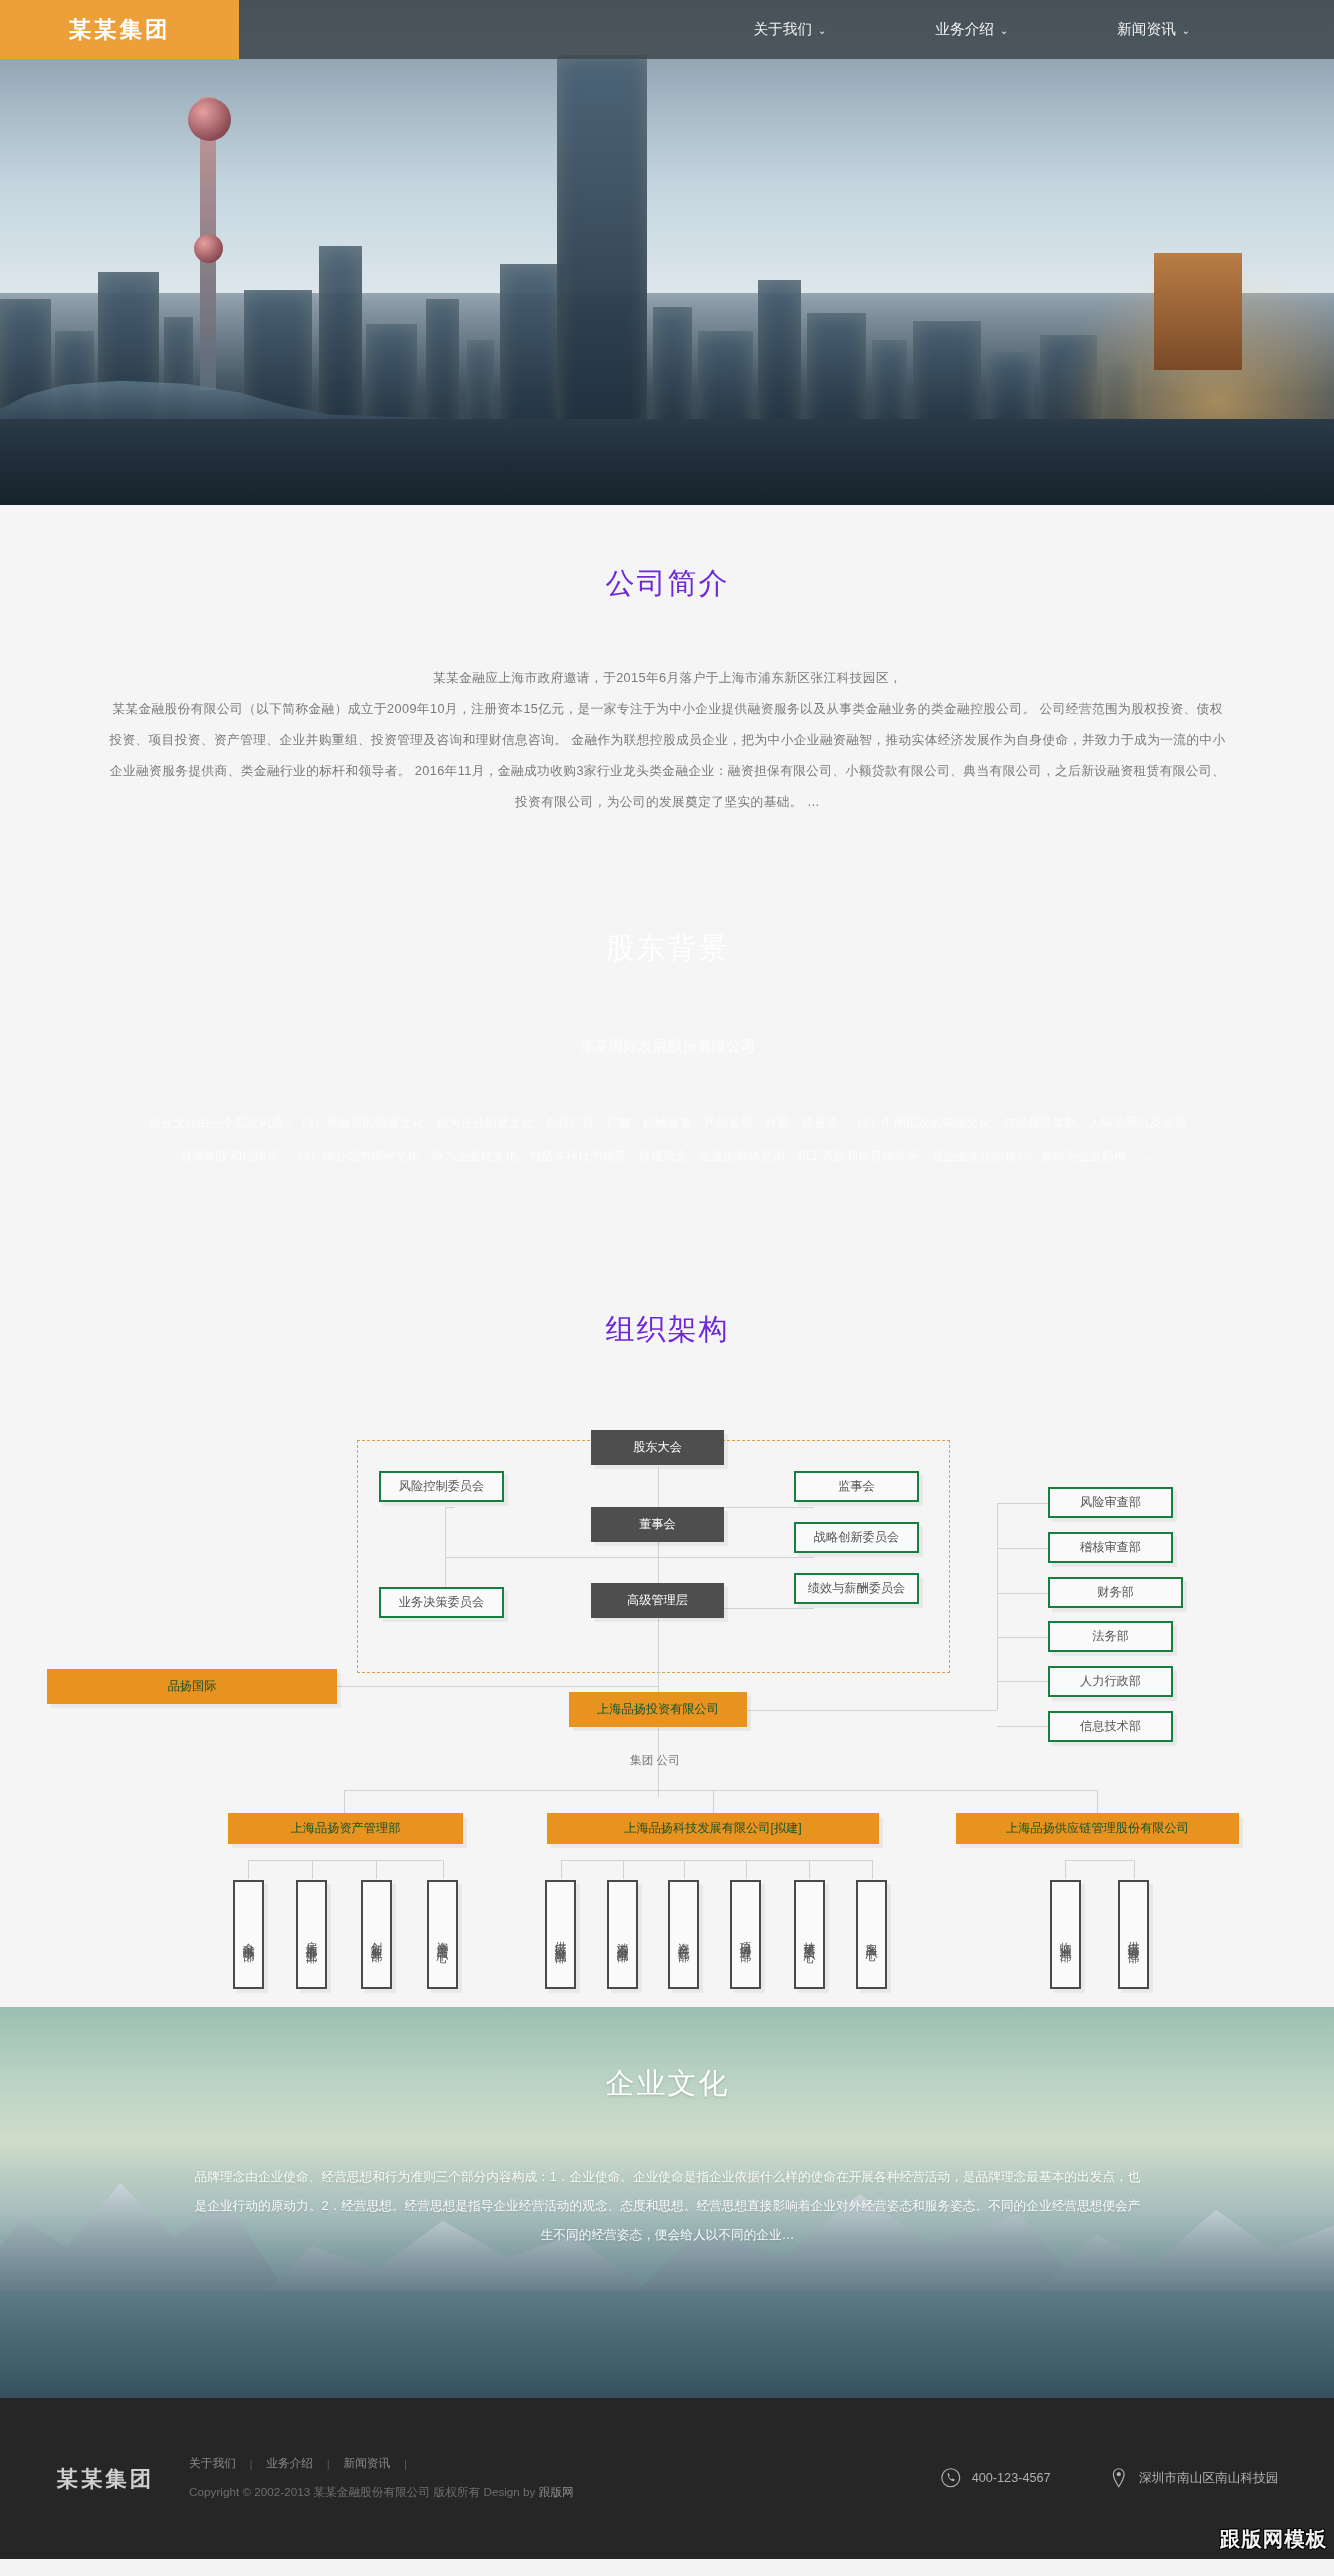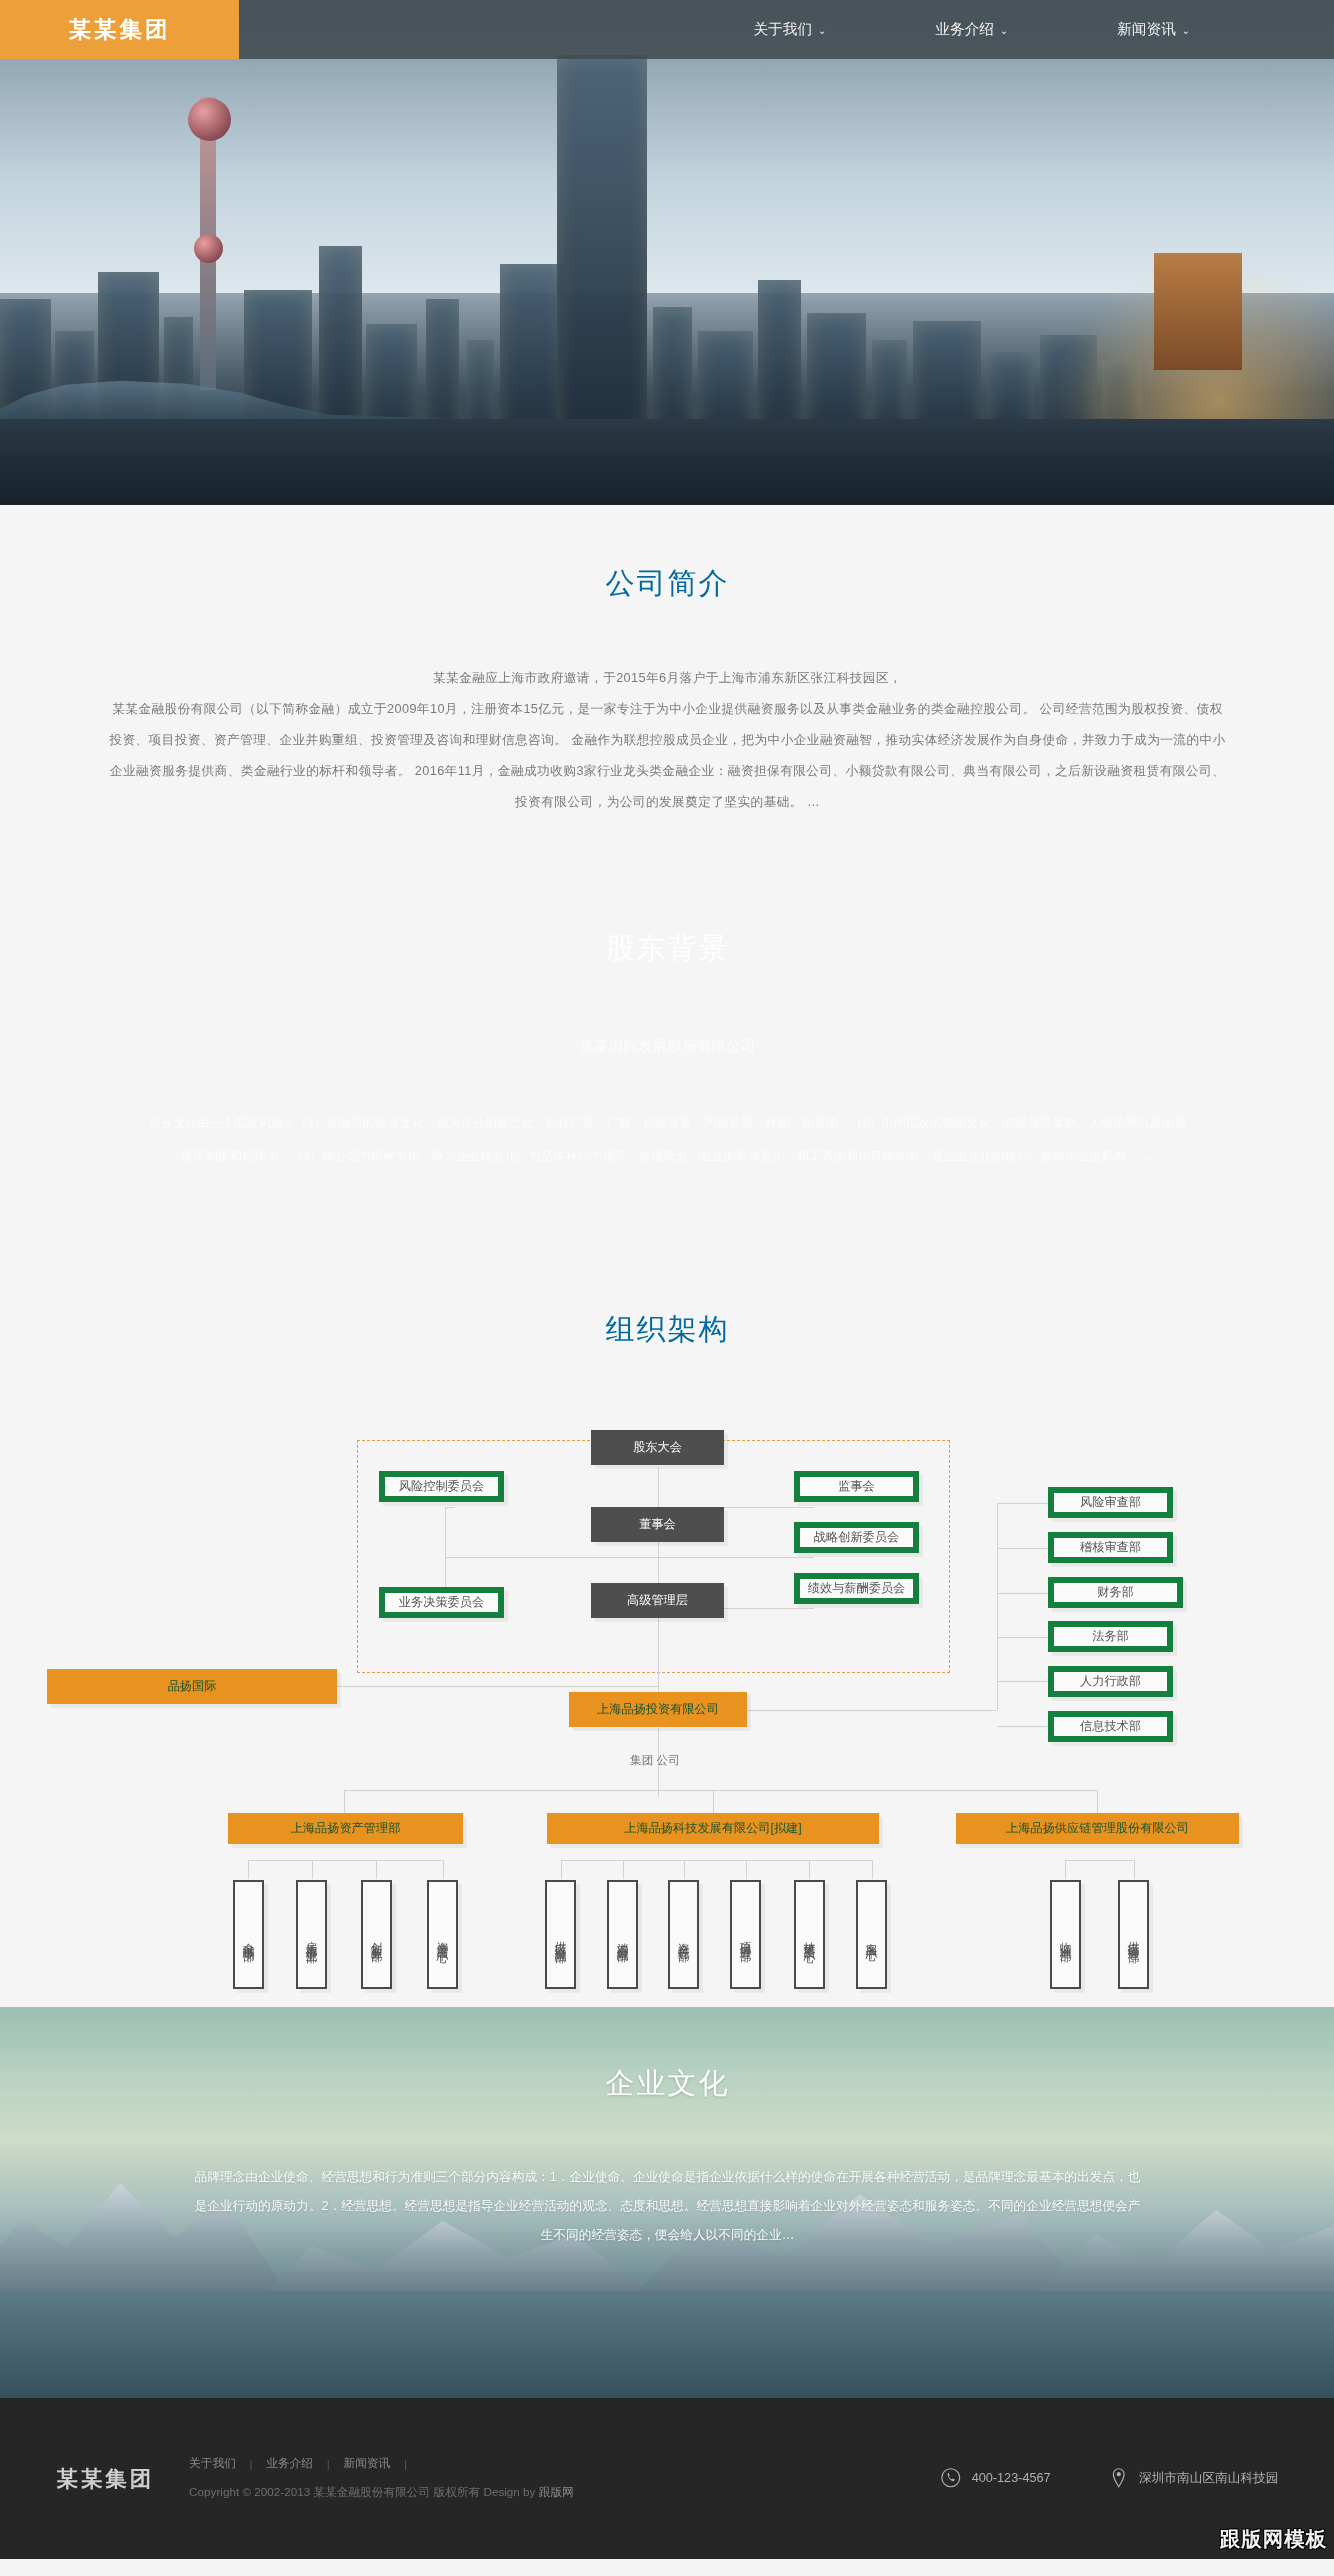--- a/index.html
+++ b/index.html
@@ -103,21 +103,21 @@
   .hero-roof {
     position:absolute; right:93px; bottom:135px; width:88px; height:117px;
     background: linear-gradient(to bottom,#b97d46,#7a4a27);
   }
 
   
   .section { width: 1335px; position: relative; }
   .sec-title {
     text-align: center;
     font-size: 29px;
-    color: #0369a1;
+    color: #6d28d9;
     font-weight: normal;
     letter-spacing: 2px;
   }
   .intro-sec { background:#f5f5f5; padding: 59px 0 68px; }
   .intro-sec .sec-title { margin-bottom: 59px; }
   .intro-body {
     width: 1222px;
     margin: 4px auto;
     text-align: center;
     font-size: 12.7px;
@@ -148,21 +148,21 @@
 
   .box {
     position:absolute;
     display:flex; align-items:center; justify-content:center;
     font-size: 12.2px;
     box-shadow: 3.9px 3.9px 0 rgba(0,0,0,0.05);
     text-align:center;
     line-height: 1.2;
   }
   .box-dark { background:#4e4e4e; color:#fff; }
-  .box-white { background:#fafafa; color:#555; border:6px solid #15803d;text-align:right; }
+  .box-white { background:#fafafa; color:#555; border:2px solid #15803d;text-align:right; }
   .box-orange { background:#e8921f; color:#14532d; }
   .box-vert {
     background:#fafafa; color:#555; border:2px solid #4a4a4a;
     writing-mode: vertical-rl;
     letter-spacing: 2px;
     font-size: 11.7px;
     padding-top: 7.8px;
   }
   .dashed-area {
     position:absolute; border:1px dashed #e0a040;

